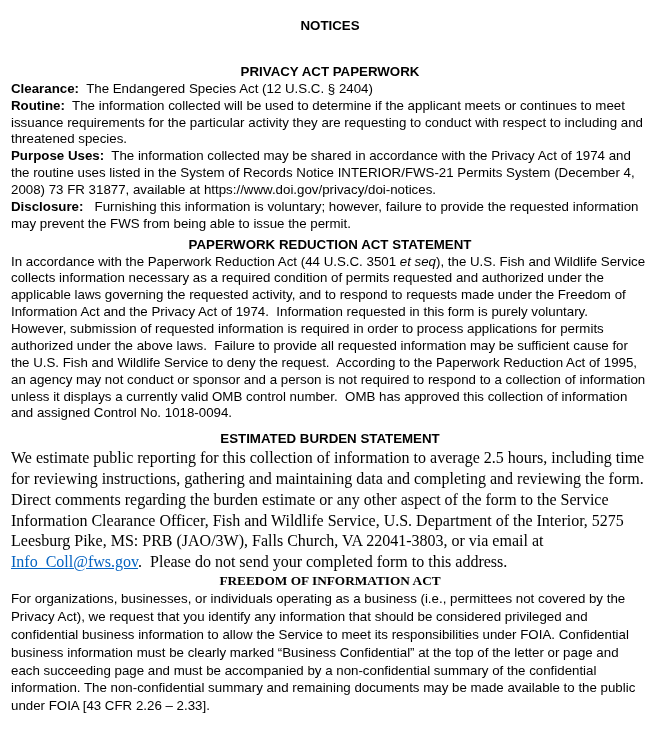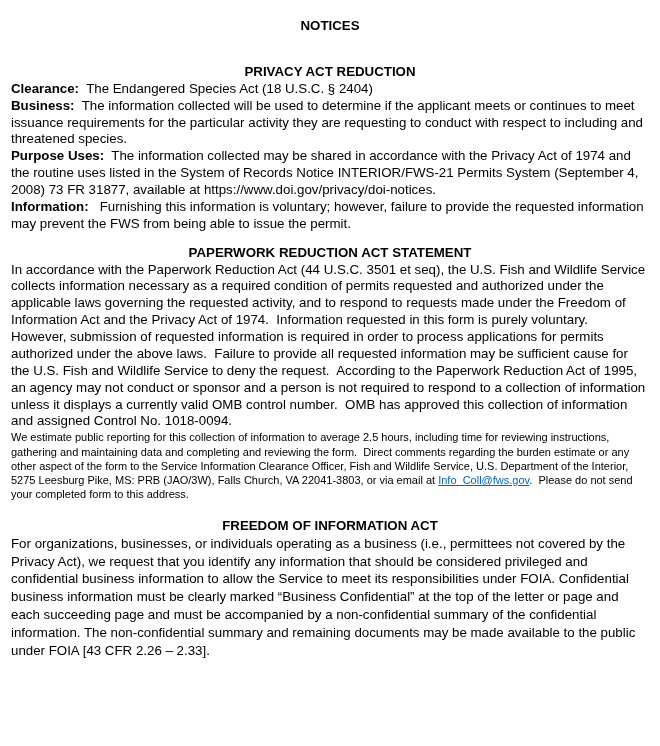--- a/index.html
+++ b/index.html
@@ -28,68 +28,70 @@
     font-size: 13.3px;
     margin: 10px 0 0 0;
   }
   .section-heading {
     text-align: center;
     font-weight: bold;
     font-size: 13.3px;
     margin: 0;
   }
   .h-privacy   { margin-top: 29px; }
-  .h-paperwork { margin-top: 12px;  }
+  .h-paperwork { margin-top: 4px;  }
   .h-burden    { margin-top: 9px;  }
-  .h-foia      { margin-top: 16px; }
+  .h-foia      { margin-top: 0; font-family: Liberation Serif, serif; }
 
   p.body-text {
     margin: 0;
     white-space: pre-wrap;
   }
   .p-authority  { margin-top: 16px; }
   .p-purpose    { margin-top: 17px; }
   .p-routine    { margin-top: 13px; }
   .p-disclosure { margin-top: 13px; }
   .p-paperwork  { margin-top: 10px; }
-  .p-burden     { margin-top: 10px; font-size: 11px; line-height: 1.3; }
+  .p-burden     { margin-top: 10px; font-size: 16px; line-height: 1.3; font-family: Liberation Serif, serif; }
   .p-foia       { margin-top: 13px; line-height: 1.35; }
 
   .lead {
     font-weight: bold;
   }
   .italic {
+    font-style: italic;
   }
   a.email-link {
     color: #0563C1;
     text-decoration: underline;
     cursor: pointer;
   }
 </style>
 </head>
 <body>
 
 <div class="page">
 
   <h1 class="doc-title">NOTICES</h1>
 
-  <h2 class="section-heading h-privacy">PRIVACY ACT REDUCTION</h2>
+  <h2 class="section-heading h-privacy">PRIVACY ACT PAPERWORK</h2>
 
-  <p class="body-text p-authority"><span class="lead">Clearance:</span><span>  The Endangered Species Act (18 U.S.C. § 2404)</span></p>
+  <p class="body-text p-authority"><span class="lead">Clearance:</span><span>  The Endangered Species Act (12 U.S.C. § 2404)</span></p>
 
-  <p class="body-text p-purpose"><span class="lead">Business:</span><span>  The information collected will be used to determine if the applicant meets or continues to meet issuance requirements for the particular activity they are requesting to conduct with respect to including and threatened species.</span></p>
+  <p class="body-text p-purpose"><span class="lead">Routine:</span><span>  The information collected will be used to determine if the applicant meets or continues to meet issuance requirements for the particular activity they are requesting to conduct with respect to including and threatened species.</span></p>
 
-  <p class="body-text p-routine"><span class="lead">Purpose Uses:</span><span>  The information collected may be shared in accordance with the Privacy Act of 1974 and the routine uses listed in the System of Records Notice INTERIOR/FWS-21 Permits System (September 4, 2008) 73 FR 31877, available at https://www.doi.gov/privacy/doi-notices.</span></p>
+  <p class="body-text p-routine"><span class="lead">Purpose Uses:</span><span>  The information collected may be shared in accordance with the Privacy Act of 1974 and the routine uses listed in the System of Records Notice INTERIOR/FWS-21 Permits System (December 4, 2008) 73 FR 31877, available at https://www.doi.gov/privacy/doi-notices.</span></p>
 
-  <p class="body-text p-disclosure"><span class="lead">Information:</span><span>   Furnishing this information is voluntary; however, failure to provide the requested information may prevent the FWS from being able to issue the permit.</span></p>
+  <p class="body-text p-disclosure"><span class="lead">Disclosure:</span><span>   Furnishing this information is voluntary; however, failure to provide the requested information may prevent the FWS from being able to issue the permit.</span></p>
 
   <h2 class="section-heading h-paperwork">PAPERWORK REDUCTION ACT STATEMENT</h2>
 
   <p class="body-text p-paperwork"><span>In accordance with the Paperwork Reduction Act (44 U.S.C. 3501 </span><span class="italic">et seq</span><span>), the U.S. Fish and Wildlife Service collects information necessary as a required condition of permits requested and authorized under the applicable laws governing the requested activity, and to respond to requests made under the Freedom of Information Act and the Privacy Act of 1974.  Information requested in this form is purely voluntary.  However, submission of requested information is required in order to process applications for permits authorized under the above laws.  Failure to provide all requested information may be sufficient cause for the U.S. Fish and Wildlife Service to deny the request.  According to the Paperwork Reduction Act of 1995, an agency may not conduct or sponsor and a person is not required to respond to a collection of information unless it displays a currently valid OMB control number.  OMB has approved this collection of information and assigned Control No. 1018-0094.</span></p>
 
+  <h2 class="section-heading h-burden">ESTIMATED BURDEN STATEMENT</h2>
 
   <p class="body-text p-burden"><span>We estimate public reporting for this collection of information to average 2.5 hours, including time for reviewing instructions, gathering and maintaining data and completing and reviewing the form.  Direct comments regarding the burden estimate or any other aspect of the form to the Service Information Clearance Officer, Fish and Wildlife Service, U.S. Department of the Interior, 5275 Leesburg Pike, MS: PRB (JAO/3W), Falls Church, VA 22041-3803, or via email at </span><a href="#" class="email-link">Info_Coll@fws.gov</a><span>.  Please do not send your completed form to this address.</span></p>
 
   <h2 class="section-heading h-foia">FREEDOM OF INFORMATION ACT</h2>
 
   <p class="body-text p-foia">For organizations, businesses, or individuals operating as a business (i.e., permittees not covered by the Privacy Act), we request that you identify any information that should be considered privileged and confidential business information to allow the Service to meet its responsibilities under FOIA. Confidential business information must be clearly marked “Business Confidential” at the top of the letter or page and each succeeding page and must be accompanied by a non-confidential summary of the confidential information. The non-confidential summary and remaining documents may be made available to the public under FOIA [43 CFR 2.26 – 2.33].</p>
 
 </div>
 
 </body></html>

